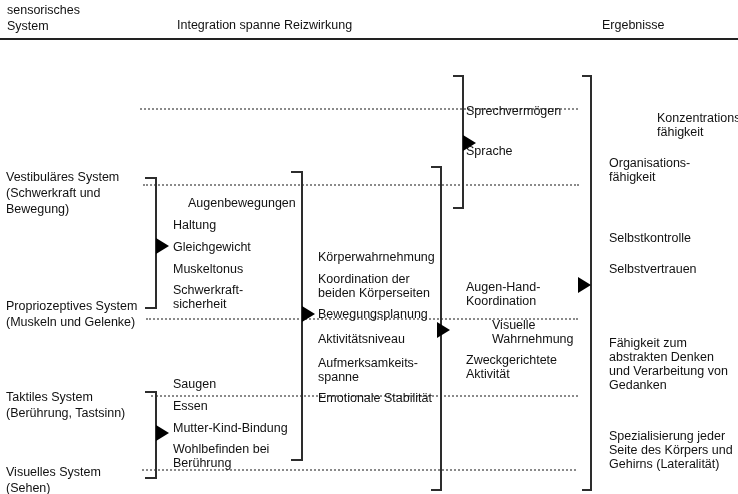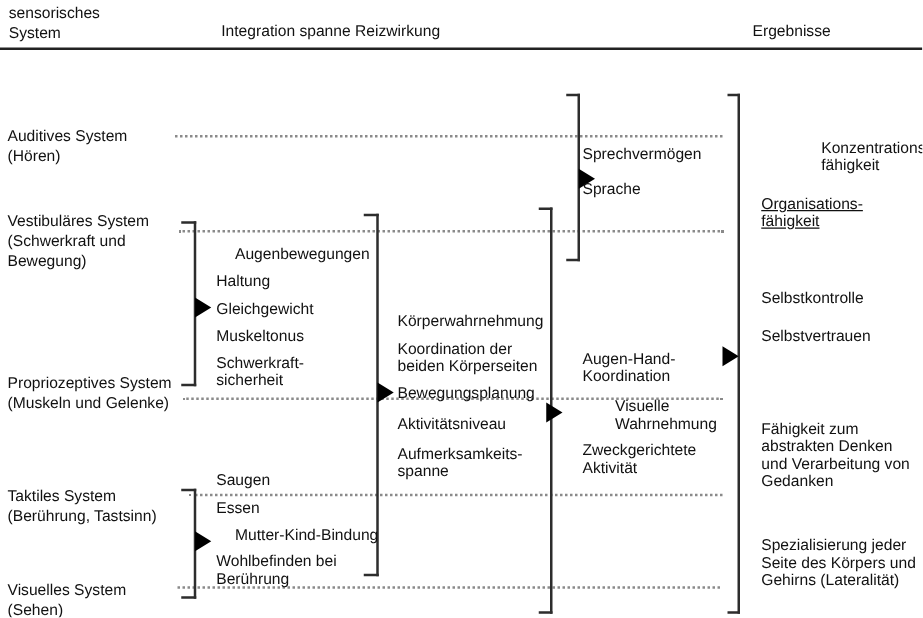--- a/index.html
+++ b/index.html
@@ -55,22 +55,20 @@
   <div class="t hdr" style="left:177px; top:17px;">Integration spanne Reizwirkung</div>
   <div class="t hdr" style="left:602px; top:17px;">Ergebnisse</div>
   <div class="rule"></div>
 
   <div class="dotted" style="left:140px; top:108px; width:438px;"></div>
   <div class="dotted" style="left:143px; top:184px; width:436px;"></div>
   <div class="dotted" style="left:146px; top:318px; width:432px;"></div>
   <div class="dotted" style="left:151px; top:395px; width:427px;"></div>
   <div class="dotted" style="left:142px; top:469px; width:434px;"></div>
 
-  <div class="t sys" style="left:6px; top:101px;">Auditives System
-(Hören)</div>
   <div class="t sys" style="left:6px; top:169px;">Vestibuläres System
 (Schwerkraft und
 Bewegung)</div>
   <div class="t sys" style="left:6px; top:298px;">Propriozeptives System
 (Muskeln und Gelenke)</div>
   <div class="t sys" style="left:6px; top:389px;">Taktiles System
 (Berührung, Tastsinn)</div>
   <div class="t sys" style="left:6px; top:464px;">Visuelles System
 (Sehen)</div>
 
@@ -90,45 +88,46 @@
 
   <div class="t" style="left:173px; top:196px;margin-left:15px;">Augenbewegungen</div>
   <div class="t" style="left:173px; top:218px;">Haltung</div>
   <div class="t" style="left:173px; top:240px;">Gleichgewicht</div>
   <div class="t" style="left:173px; top:262px;text-align:center;">Muskeltonus</div>
   <div class="t" style="left:173px; top:283px;">Schwerkraft-
 sicherheit</div>
 
   <div class="t" style="left:173px; top:377px;">Saugen</div>
   <div class="t" style="left:173px; top:399px;">Essen</div>
-  <div class="t" style="left:188px; top:421px;">Mutter-Kind-Bindung</div>
+  <div class="t" style="left:173px; top:421px;">Mutter-Kind-Bindung</div>
   <div class="t" style="left:173px; top:442px;">Wohlbefinden bei
 Berührung</div>
 
   <div class="t" style="left:318px; top:250px;">Körperwahrnehmung</div>
   <div class="t" style="left:318px; top:272px;">Koordination der
 beiden Körperseiten</div>
   <div class="t" style="left:318px; top:307px;">Bewegungsplanung</div>
   <div class="t" style="left:318px; top:332px;">Aktivitätsniveau</div>
   <div class="t" style="left:318px; top:356px;">Aufmerksamkeits-
 spanne</div>
+  <div class="t" style="left:318px; top:391px;">Emotionale Stabilität</div>
 
-  <div class="t" style="left:466px; top:116px;">Sprechvermögen</div>
+  <div class="t" style="left:466px; top:104px;">Sprechvermögen</div>
   <div class="t" style="left:466px; top:144px;">Sprache</div>
 
   <div class="t" style="left:466px; top:280px;">Augen-Hand-
 Koordination</div>
   <div class="t" style="left:492px; top:318px;">Visuelle
 Wahrnehmung</div>
   <div class="t" style="left:466px; top:353px;">Zweckgerichtete
 Aktivität</div>
 
   <div class="t" style="left:609px; top:111px;margin-left:48px;">Konzentrations-
 fähigkeit</div>
-  <div class="t" style="left:609px; top:156px;text-decoration:underline;">Organisations-
+  <div class="t" style="left:609px; top:156px;">Organisations-
 fähigkeit</div>
   <div class="t" style="left:609px; top:231px;">Selbstkontrolle</div>
   <div class="t" style="left:609px; top:262px;">Selbstvertrauen</div>
   <div class="t" style="left:609px; top:336px;">Fähigkeit zum
 abstrakten Denken
 und Verarbeitung von
 Gedanken</div>
   <div class="t" style="left:609px; top:409px;margin-top:20px;">Spezialisierung jeder
 Seite des Körpers und
 Gehirns (Lateralität)</div>

